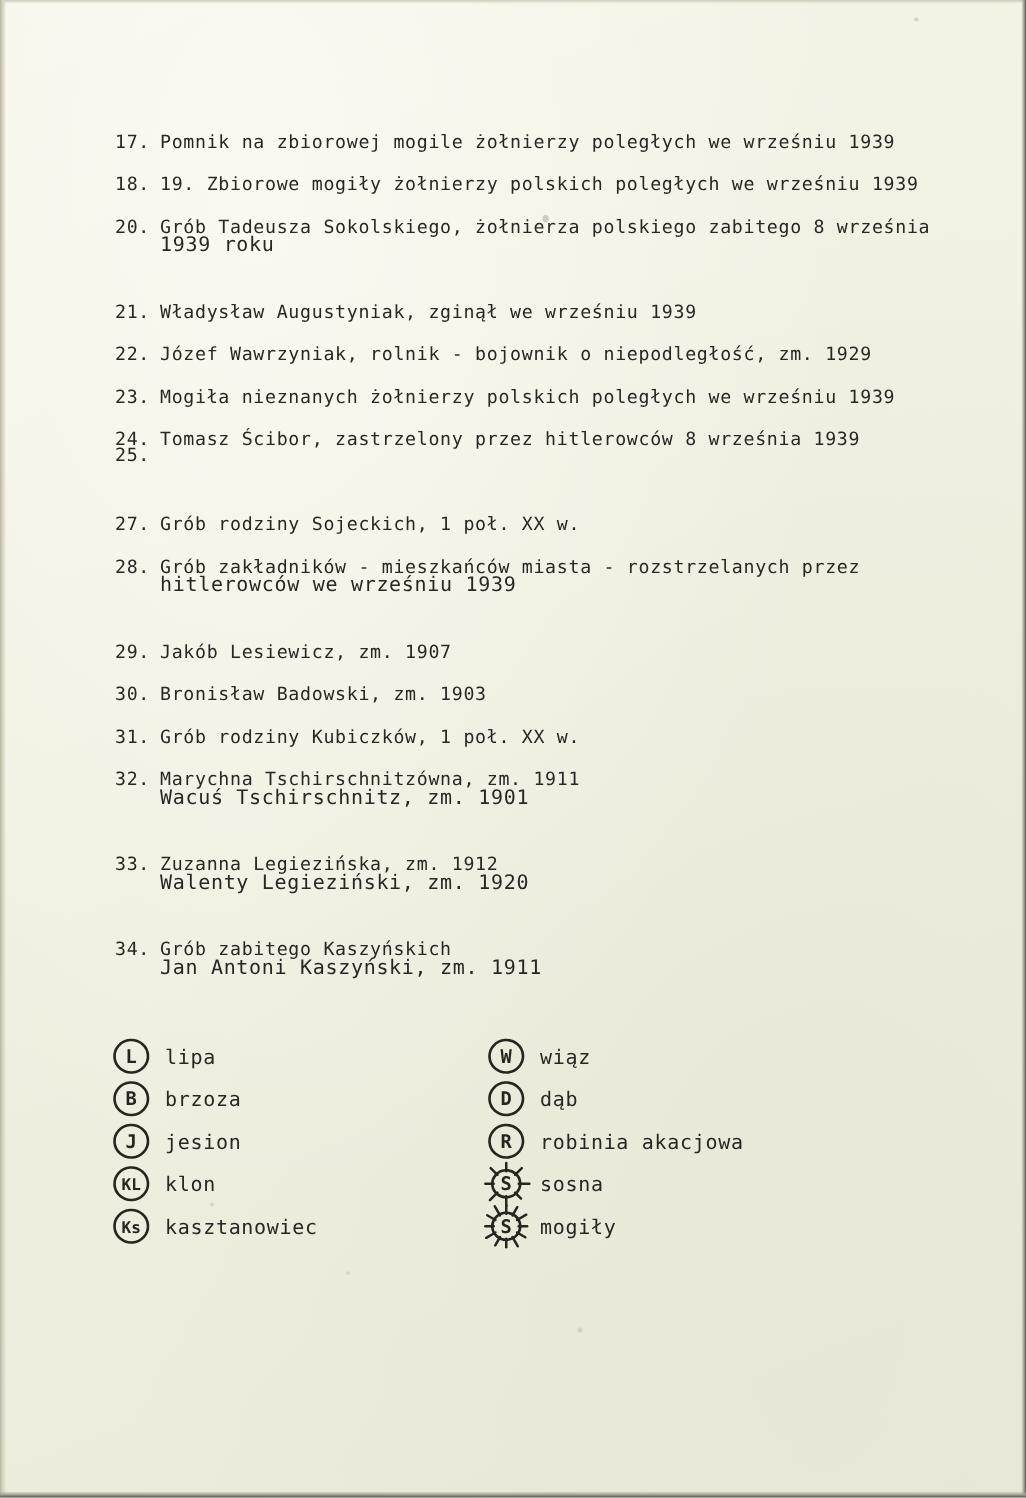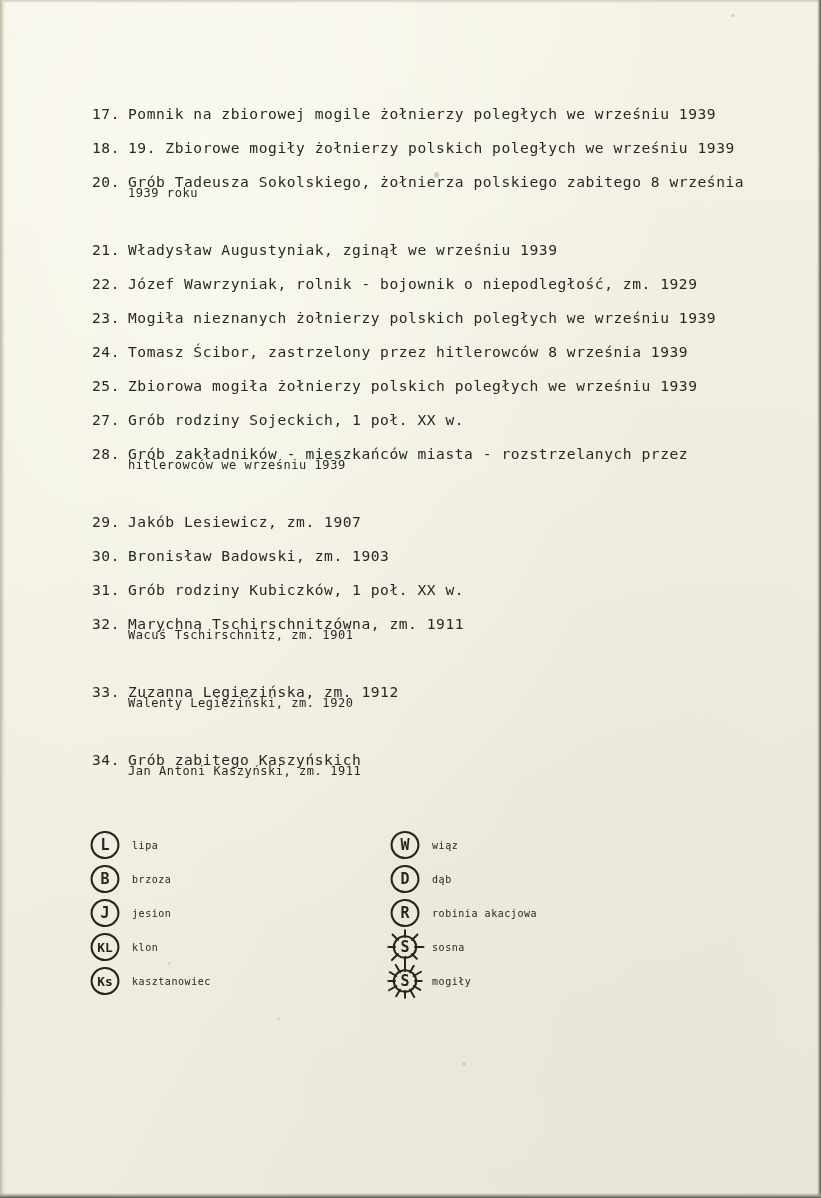--- a/index.html
+++ b/index.html
@@ -85,21 +85,21 @@
     text-align: left;
   }
   .entry-text {
     flex: 1 1 auto;
     margin-top: 21px;
   }
   .entry-cont {
     display: flex;
     align-items: baseline;
     height: 34px;
-    font-size: 12px;
+    font-size: 16px;
     letter-spacing: 0.55px;
     white-space: pre;
     padding-left: 36px;
   }
 
   
   .legend {
     position: absolute;
     left: 84px;
     top: 828px;
@@ -121,21 +121,21 @@
     height: 34px;
   }
   .legend-sym {
     width: 42px;
     flex: 0 0 42px;
     display: flex;
     align-items: center;
     justify-content: center;
   }
   .legend-label {
-    font-size: 10px;
+    font-size: 16px;
     letter-spacing: 0.55px;
     white-space: pre;
     padding-left: 6px;
   }
   .legend-sym svg { display: block; overflow: visible; }
   .sym-ring {
     fill: none;
     stroke: #26251f;
     stroke-width: 2.1;
   }
@@ -195,21 +195,21 @@
         <div class="entry">
           <div class="entry-line"><span class="entry-num">22.</span><span class="entry-text">Józef Wawrzyniak, rolnik - bojownik o niepodległość, zm. 1929</span></div>
         </div>
         <div class="entry">
           <div class="entry-line"><span class="entry-num">23.</span><span class="entry-text">Mogiła nieznanych żołnierzy polskich poległych we wrześniu 1939</span></div>
         </div>
         <div class="entry">
           <div class="entry-line"><span class="entry-num">24.</span><span class="entry-text">Tomasz Ścibor, zastrzelony przez hitlerowców 8 września 1939</span></div>
         </div>
         <div class="entry">
-          <div class="entry-line"><span class="entry-num">25.</span><span class="entry-text">Zbiorowa mogiła żołnierzy polskich poległych we wrześniu 1939</span></div>
+          <div class="entry-line"><span class="entry-num">25.</span></div>
         </div>
         <div class="entry">
           <div class="entry-line"><span class="entry-num">27.</span><span class="entry-text">Grób rodziny Sojeckich, 1 poł. XX w.</span></div>
         </div>
         <div class="entry">
           <div class="entry-line"><span class="entry-num">28.</span><span class="entry-text">Grób zakładników - mieszkańców miasta - rozstrzelanych przez</span></div>
           <div class="entry-cont">hitlerowców we wrześniu 1939</div>
         </div>
         <div class="entry">
           <div class="entry-line"><span class="entry-num">29.</span><span class="entry-text">Jakób Lesiewicz, zm. 1907</span></div>

